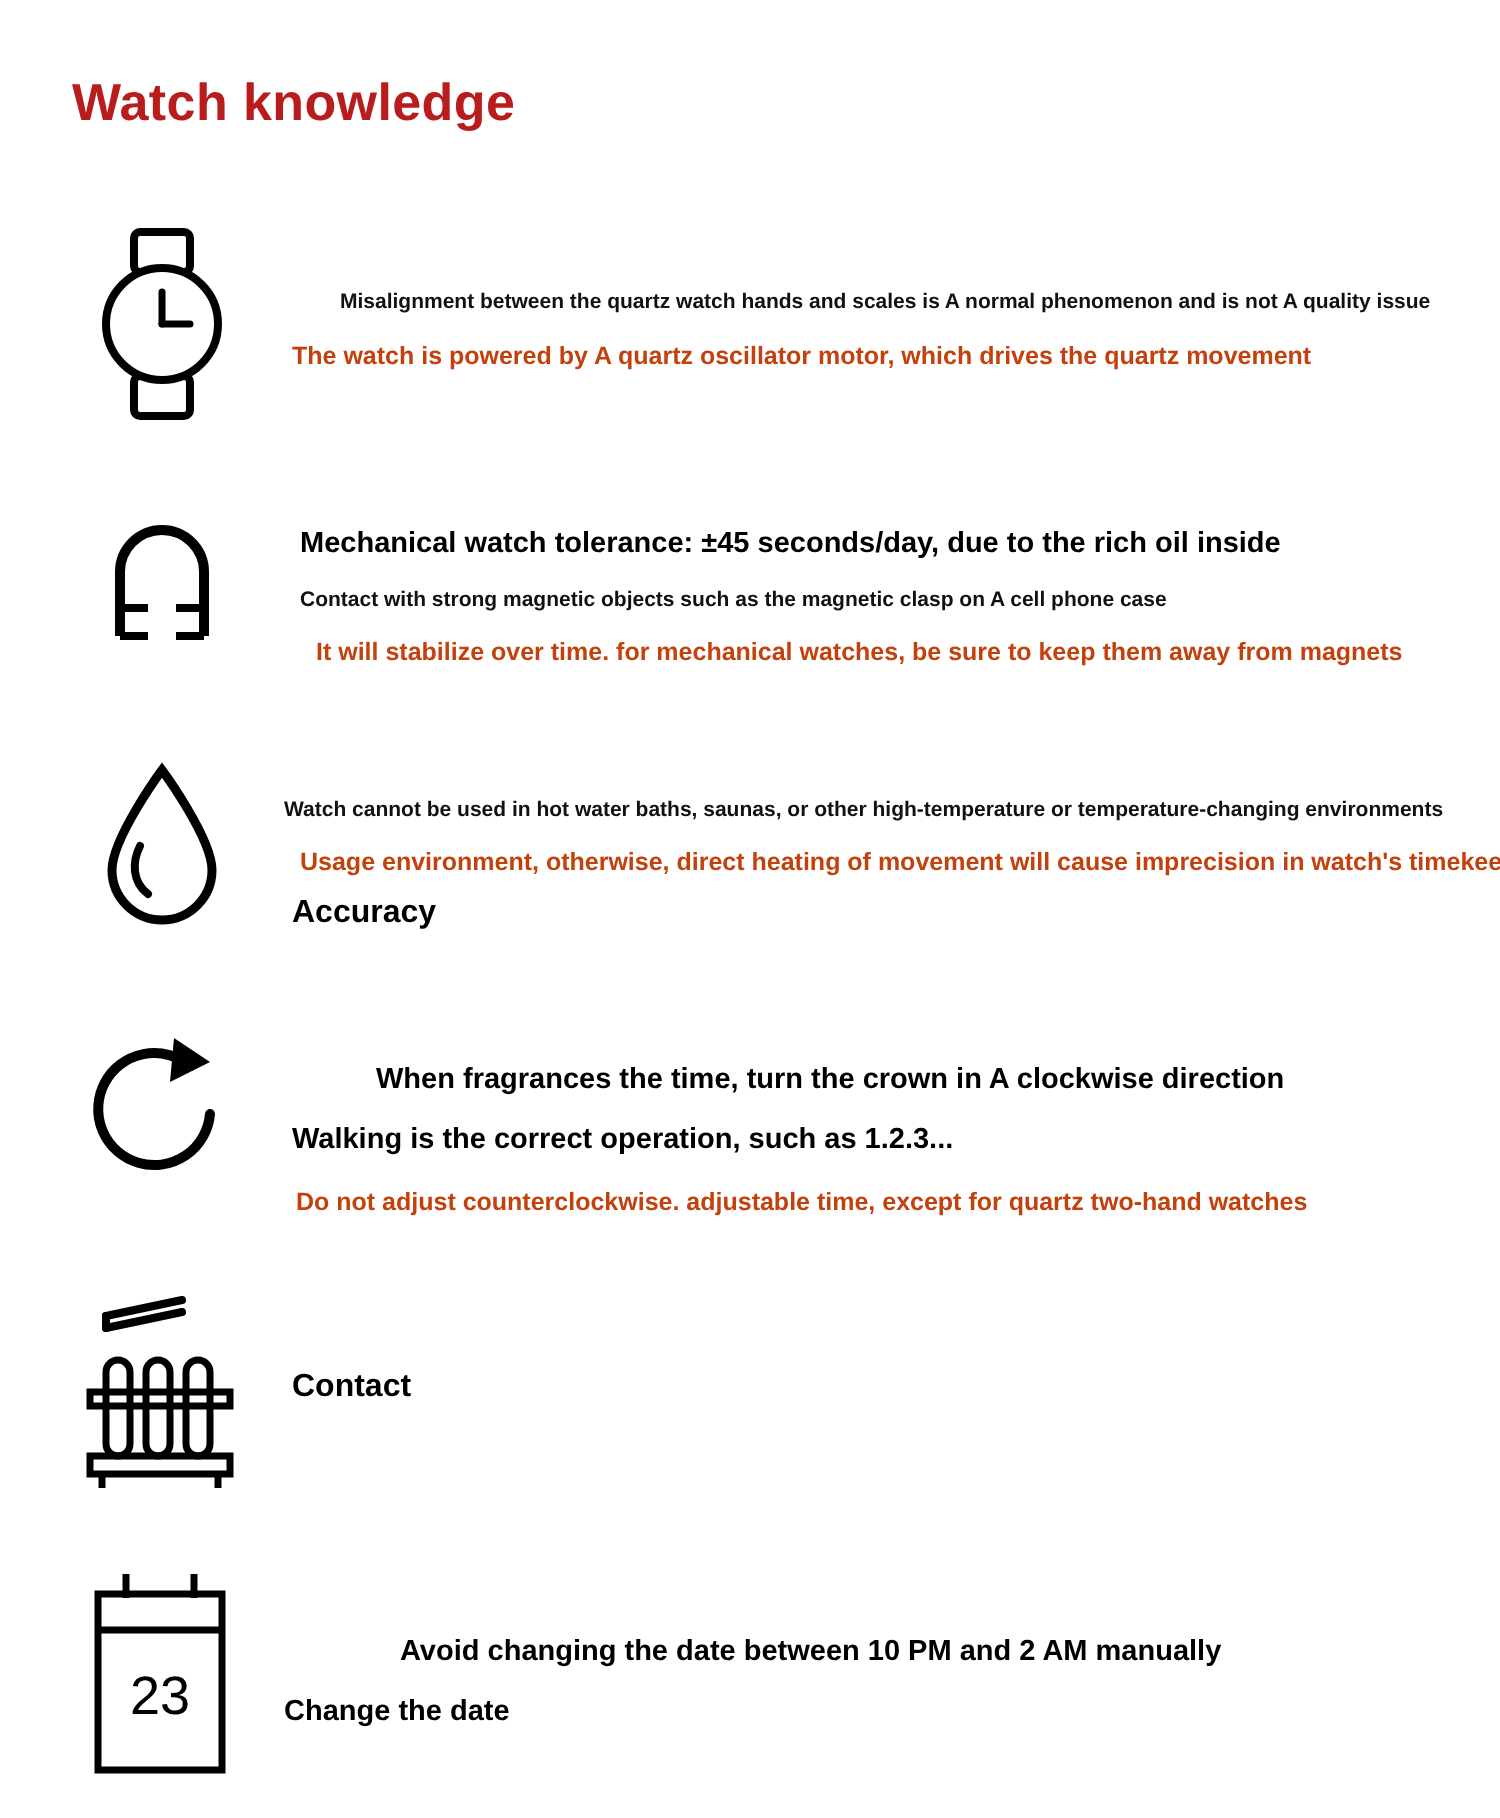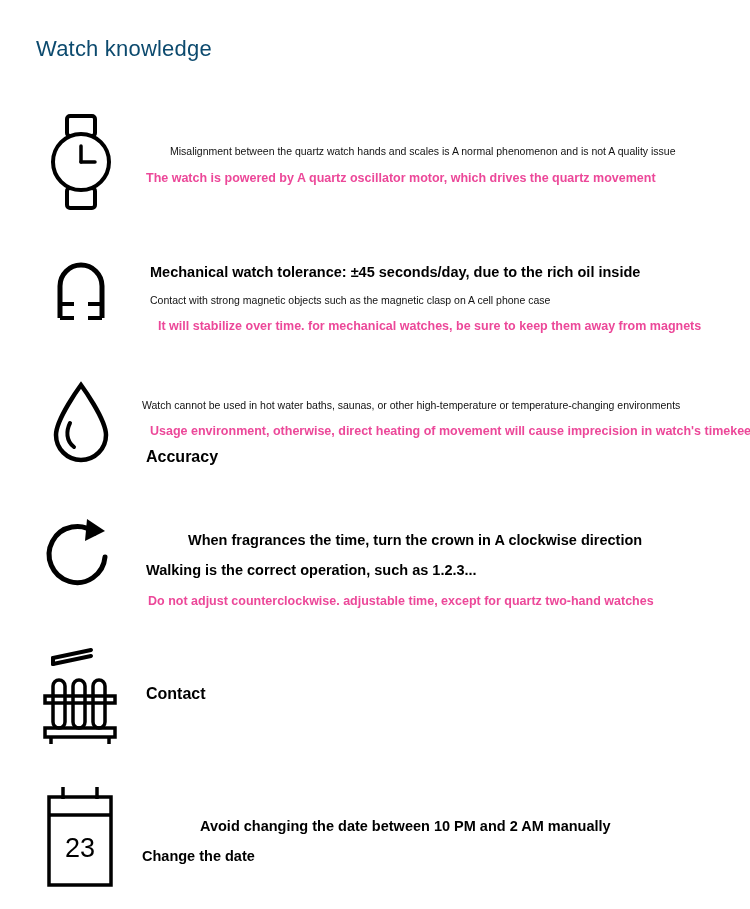--- a/index.html
+++ b/index.html
@@ -17,24 +17,24 @@
   }
   .page {
     position: relative;
     width: 750px;
     height: 909px;
   }
   .page-title {
     position: absolute;
     left: 36px;
     top: 36px;
-    font-size: 22px;
-    font-weight: normal;
+    font-size: 26px;
+    font-weight: bold;
     letter-spacing: 0.2px;
-    color: #0c4a6e;
+    color: #b91c1c;
   }
   .section {
     position: absolute;
     left: 0;
     width: 750px;
   }
   .icon-box {
     position: absolute;
     left: 36px;
     width: 90px;
@@ -48,29 +48,29 @@
     left: 140px;
     width: 600px;
   }
   .line {
     display: block;
     white-space: nowrap;
   }
   
   .t-small {
     font-size: 10.5px;
-    font-weight: normal;
+    font-weight: bold;
     line-height: 1.5;
     color: #111111;
   }
   .t-mid {
     font-size: 12.5px;
     font-weight: bold;
     line-height: 1.5;
-    color: #ec4899;
+    color: #c2410c;
   }
   .t-big {
     font-size: 14.5px;
     font-weight: bold;
     line-height: 1.5;
     color: #000000;
   }
   .t-huge {
     font-size: 16px;
     font-weight: bold;

